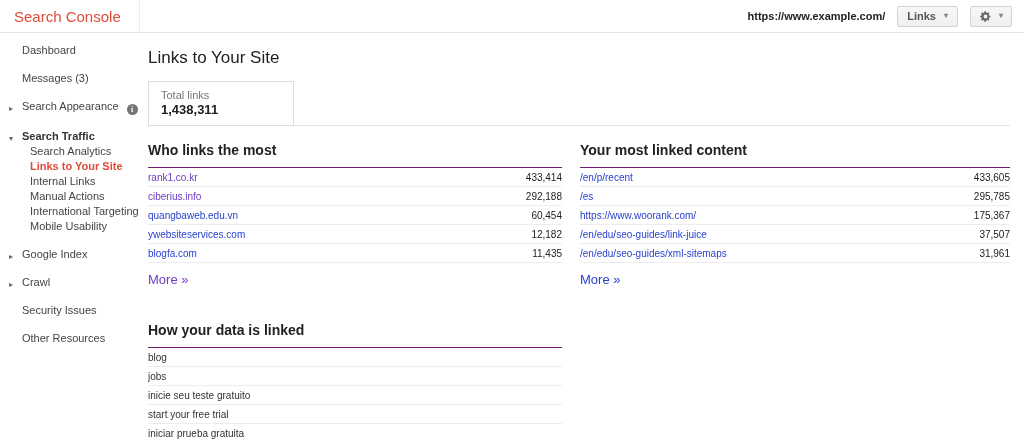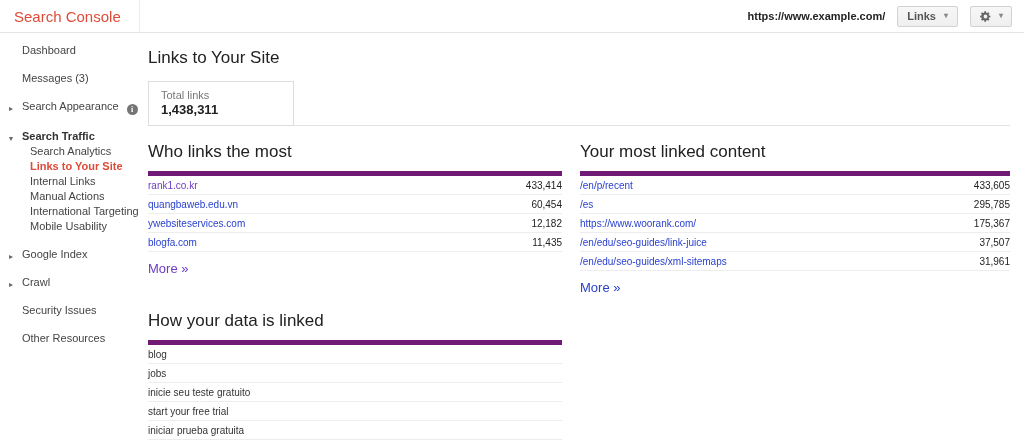--- a/index.html
+++ b/index.html
@@ -40,21 +40,21 @@
   
   .content { position:absolute; top:33px; left:148px; width:862px; }
   .page-title { font-size:17px; font-weight:400; color:#222; margin-top:15px; }
   .tabstrip { margin-top:13px; border-bottom:1px solid #e3e3e3; height:45px; }
   .total-tab { width:146px; height:45px; border:1px solid #ddd; background:#fff; padding:7px 0 0 12px; cursor:pointer; }
   .total-label { font-size:11px; color:#777; }
   .total-value { font-size:13px; font-weight:bold; color:#222; margin-top:1px; }
   .columns { display:flex; gap:18px; margin-top:9px; }
   .col-left { width:414px; }
   .col-right { flex:1; }
-  .table-header { font-size:17px; font-weight:normal; color:#222; padding:7px 0 9px; border-bottom:5px solid #701a75; }
+  .table-header { font-size:14px; font-weight:bold; color:#222; padding:7px 0 9px; border-bottom:1px solid #701a75; }
   .trow { display:flex; justify-content:space-between; align-items:center; height:19px; border-bottom:1px solid #ededed; font-size:10px; }
   .trow a { color:var(--link-blue); text-decoration:none; cursor:pointer; }
   .trow a.visited { color:var(--visited-purple); }
   .tnum { color:#222; }
   .btext { color:#333; }
   .more { display:inline-block; margin-top:9px; font-size:13px; color:var(--link-blue); text-decoration:none; cursor:pointer; }
   .more.visited { color:var(--visited-purple); }
   .bottom-table { margin-top:27px; width:414px; }
 </style>
 </head>
@@ -143,20 +143,24 @@
 
   <div class="columns">
 
     <div class="col-left">
       <div class="table-header">Who links the most</div>
       <div class="trow">
         <a class="visited">rank1.co.kr</a>
         <span class="tnum">433,414</span>
       </div>
       <div class="trow">
+        <a class="visited">ciberius.info</a>
+        <span class="tnum">292,188</span>
+      </div>
+      <div class="trow">
         <a>quangbaweb.edu.vn</a>
         <span class="tnum">60,454</span>
       </div>
       <div class="trow">
         <a>ywebsiteservices.com</a>
         <span class="tnum">12,182</span>
       </div>
       <div class="trow">
         <a>blogfa.com</a>
         <span class="tnum">11,435</span>

